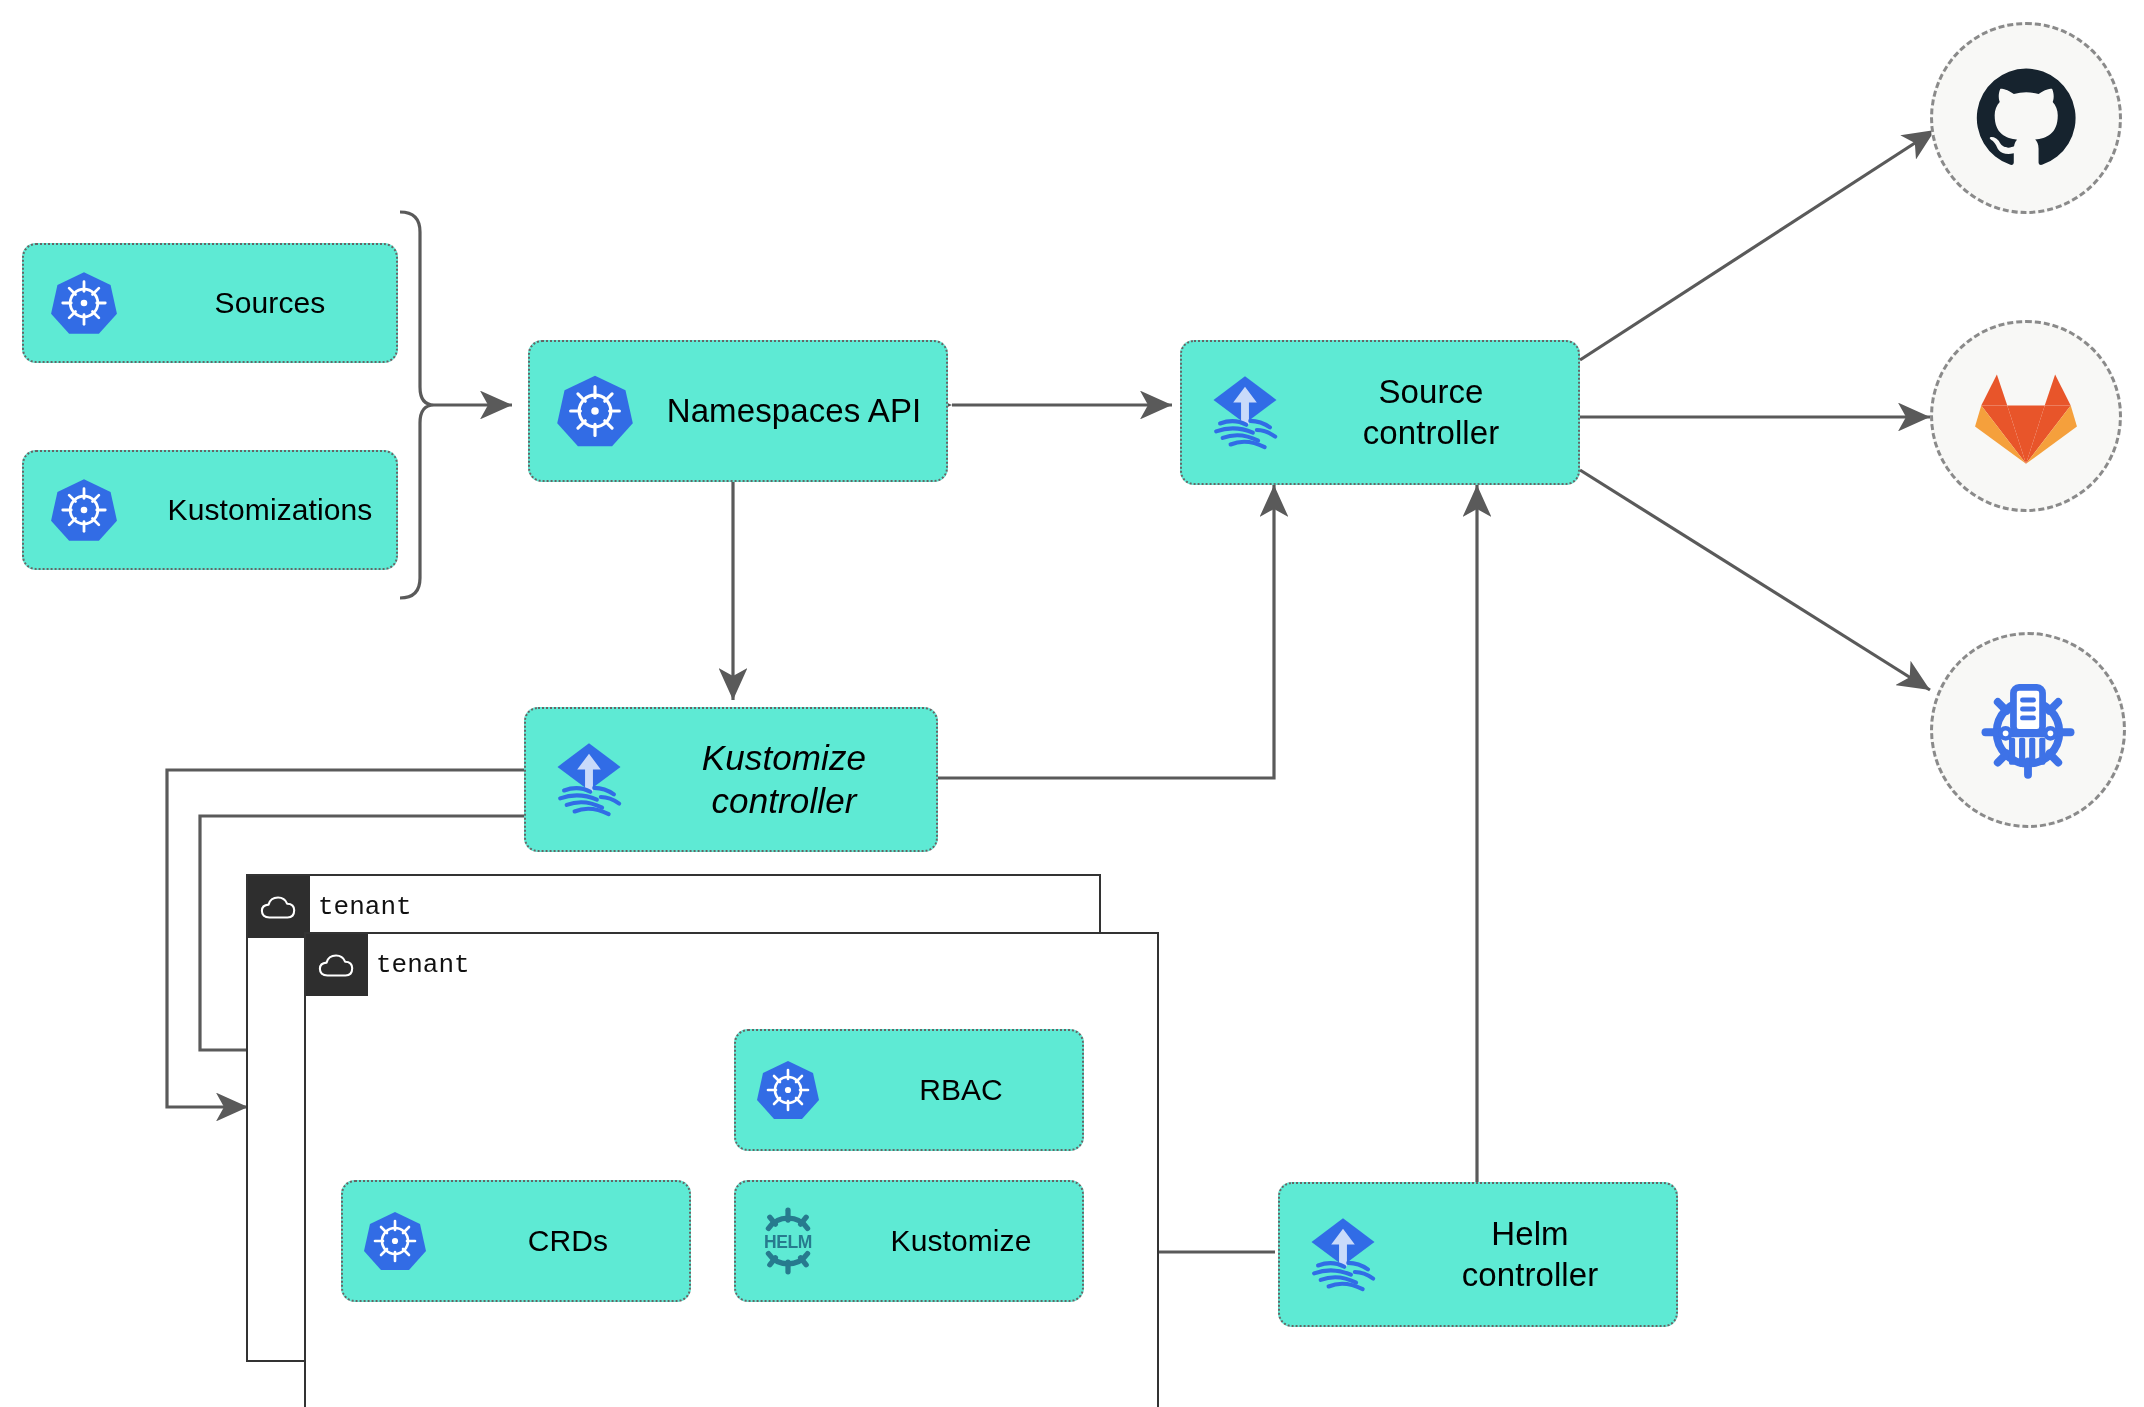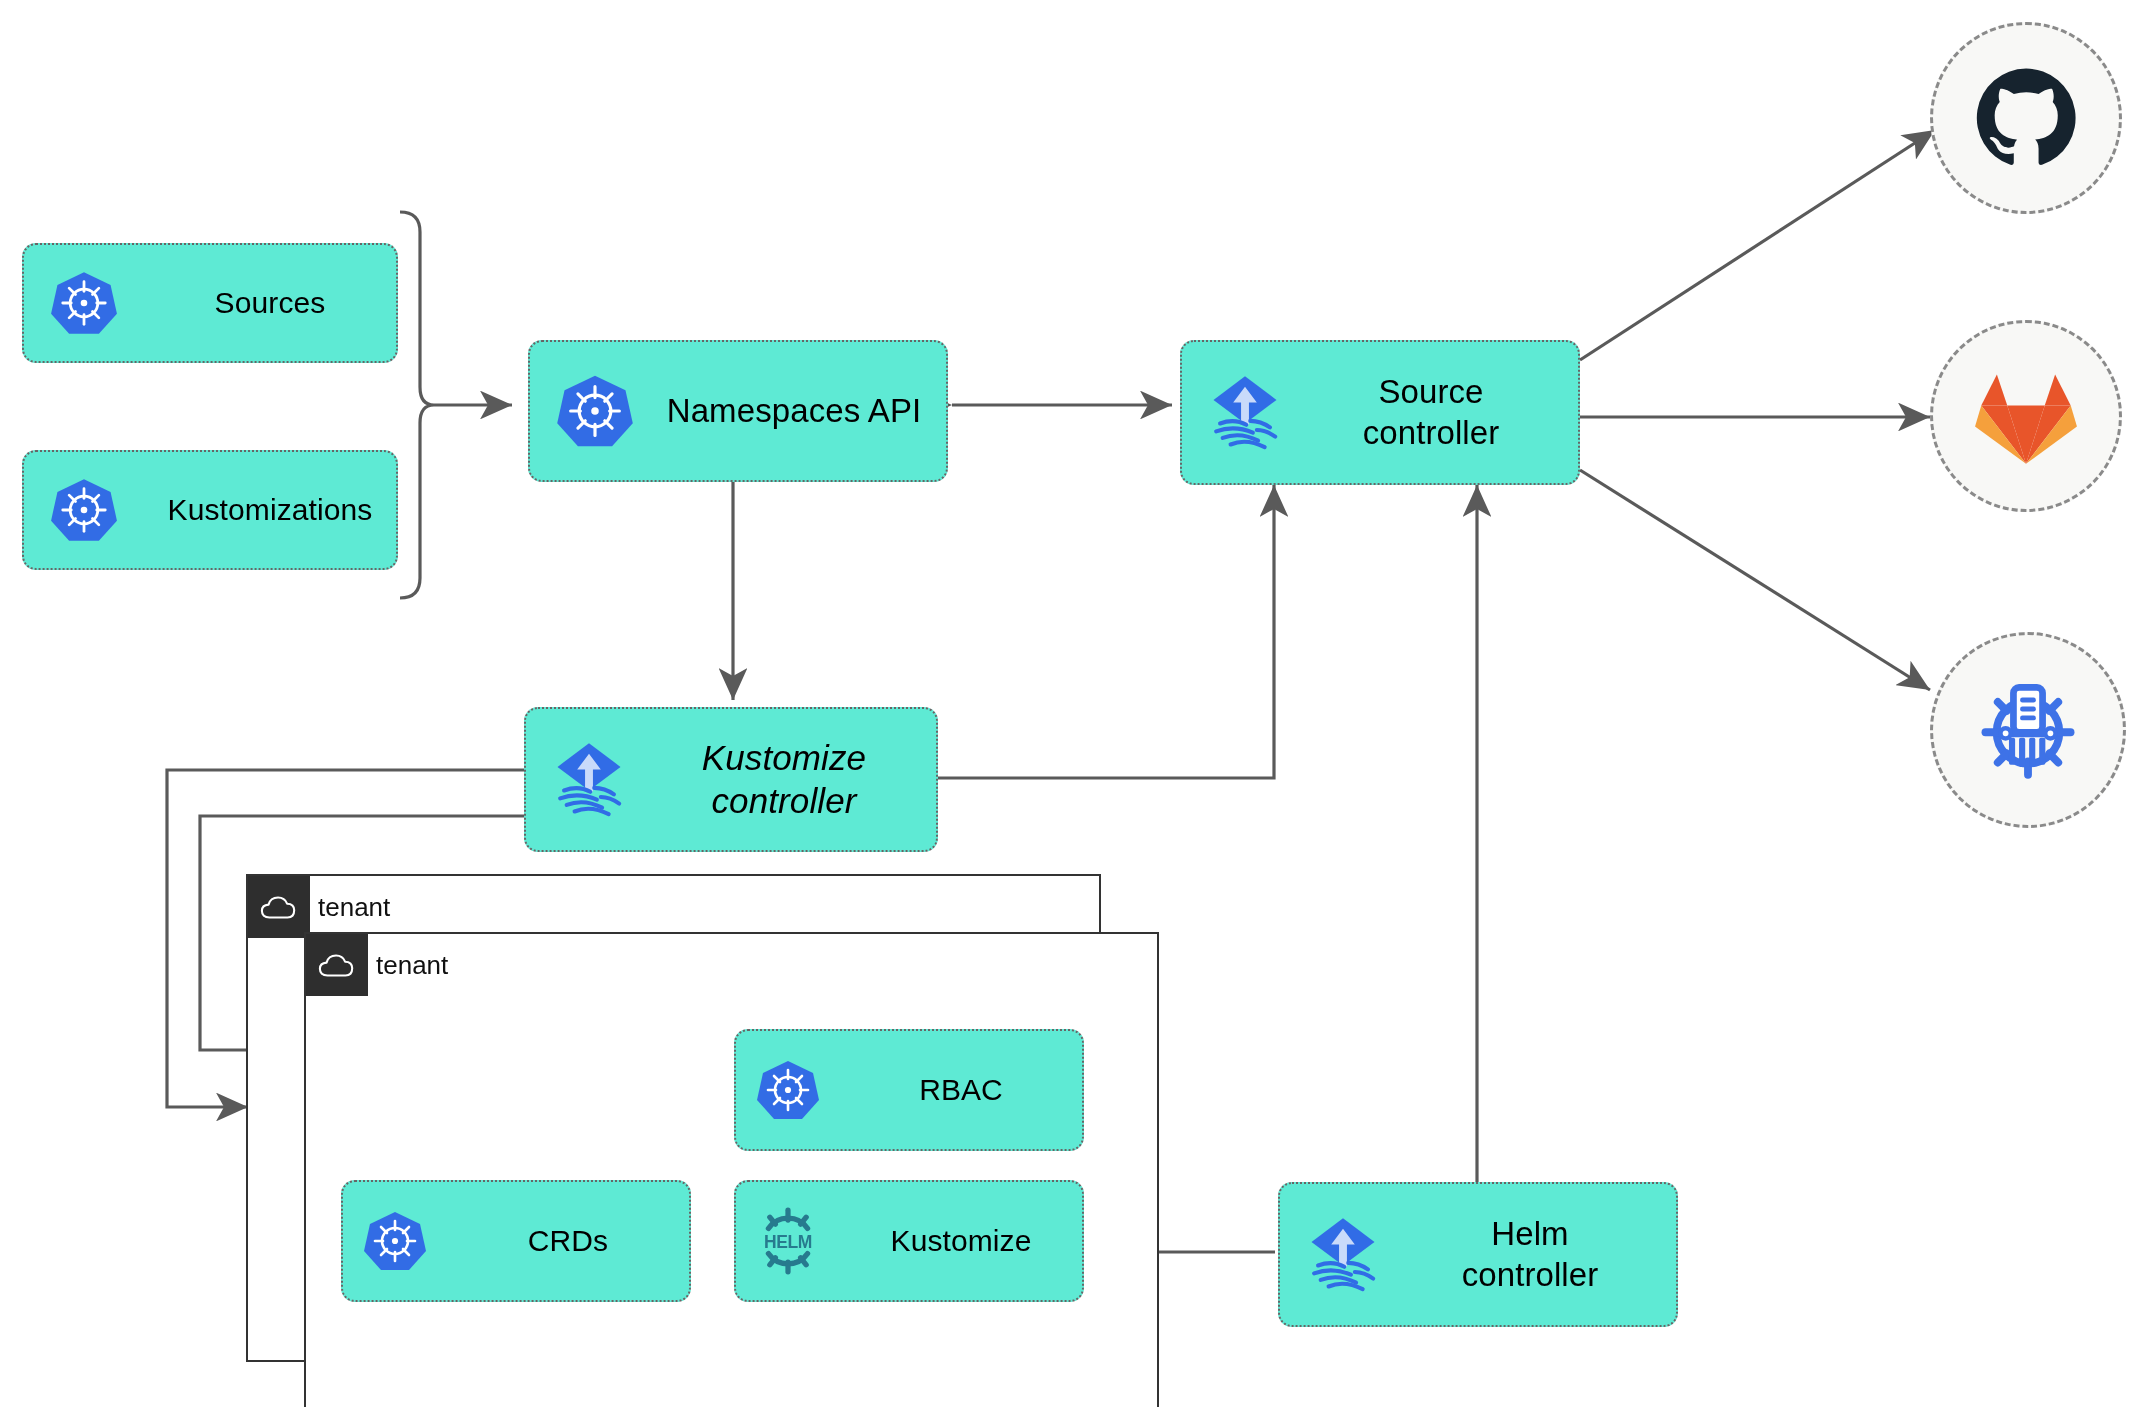--- a/index.html
+++ b/index.html
@@ -46,21 +46,21 @@
   }
   .tenant-bar{
     position:absolute;top:0;left:0;
     width:62px;height:62px;
     background:#2e2e2e;
     display:flex;align-items:center;justify-content:center;
   }
   .tenant-title{
     position:absolute;top:0;left:70px;height:62px;
     display:flex;align-items:center;
-    font-size:26px;color:#111;
+    font-size:26px;color:#111;font-family:Liberation Mono, monospace;
   }
 
   svg.wires{position:absolute;left:0;top:0;width:2144px;height:1407px;pointer-events:none;}
   .w{fill:none;stroke:#5a5a5a;stroke-width:3.2;}
   .bracket{fill:none;stroke:#5a5a5a;stroke-width:3.2;}
 </style>
 </head>
 <body>
 
 <div id="canvas">

